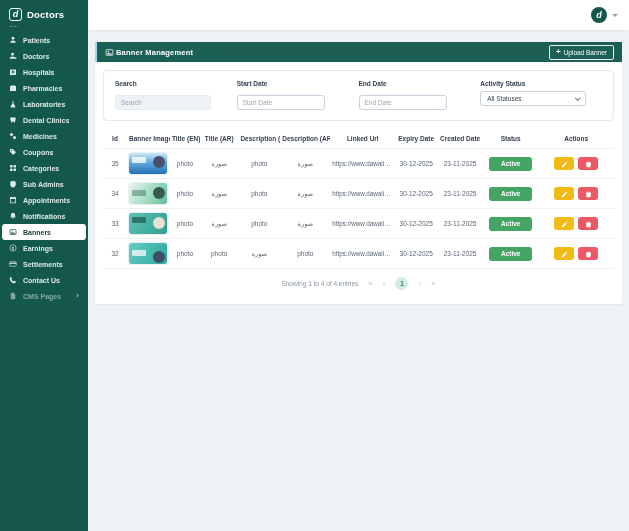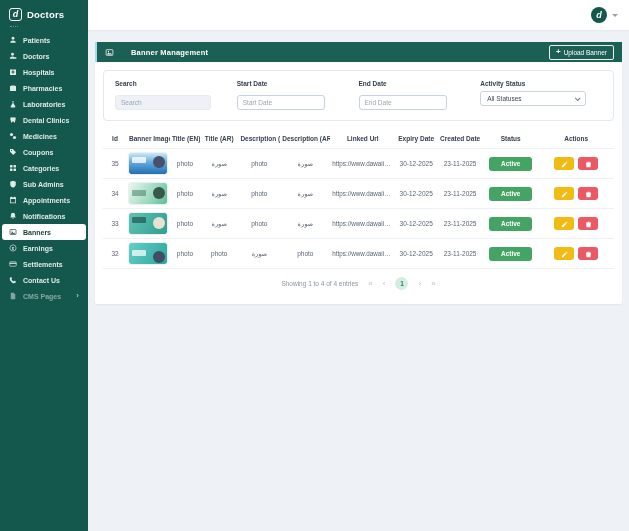--- a/index.html
+++ b/index.html
@@ -28,21 +28,21 @@
   .topbar { height:30px; background:#fff; display:flex; align-items:center; justify-content:flex-end;
     padding:0 11px; gap:5px; box-shadow:0 1px 2px rgba(0,0,0,.05); }
   .avatar { width:16px; height:16px; border-radius:50%; background:#14574d; color:#fff; font-size:9px;
     font-weight:700; font-style:italic; display:flex; align-items:center; justify-content:center; cursor:pointer; }
   .caret-down { width:0; height:0; border-left:3px solid transparent; border-right:3px solid transparent;
     border-top:3.5px solid #98a2ad; cursor:pointer; }
 
   .content { padding:12px 7px 0 7px; }
   .page-header { height:20px; background:#1c5f55; border-left:2px solid #9edcf2; display:flex;
     align-items:center; padding:0 8px; color:#fff; }
-  .page-title-wrap { display:flex; align-items:center; gap:17px; }
+  .page-title-wrap { display:flex; align-items:center; gap:2px; }
   .page-title-wrap svg { width:9px; height:9px; }
   .page-title { font-size:7.5px; font-weight:700; letter-spacing:.2px; }
   .upload-btn { margin-left:auto; display:flex; align-items:center; gap:3px; background:transparent;
     border:1px solid rgba(255,255,255,.9); color:#fff; font-size:6.5px; padding:2.5px 6px;
     border-radius:2px; cursor:pointer; font-family:inherit; }
   .upload-plus { font-size:8px; line-height:1; font-weight:700; }
 
   .card { background:#fff; padding:8px 8px 12px 8px; box-shadow:0 1px 2px rgba(0,0,0,.05); border-radius:0 0 2px 2px; }
 
   

